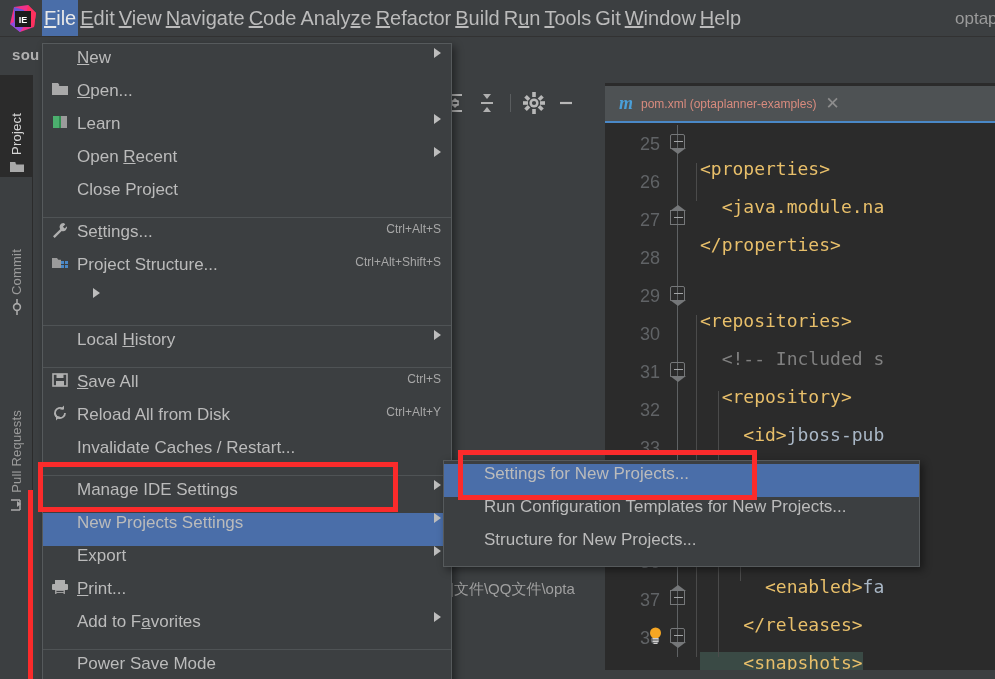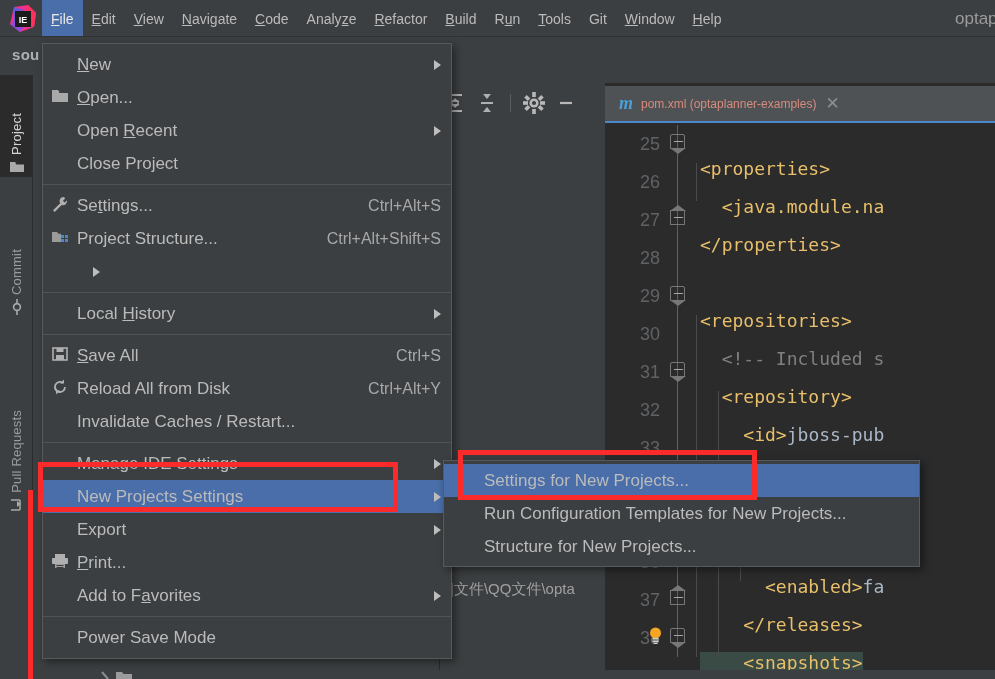--- a/index.html
+++ b/index.html
@@ -16,22 +16,22 @@
   #menubar {
     position: absolute; left: 0; top: 0; width: 995px; height: 37px;
     background: #3c3f41;
     display: flex; align-items: center;
   }
   #ide-logo {
     width: 30px; height: 30px; margin-left: 8px; margin-right: 4px;
     position: relative; flex: none;
   }
   .menu-item {
-    font-size: 14px; color: #bbbbbb;
-    padding: 0 9px; height: 37px;
+    font-size: 20px; color: #bbbbbb;
+    padding: 0 2px; height: 37px;
     display: flex; align-items: center;
     white-space: nowrap;
   }
   .menu-item.active { background: #4a6ea9; color: #e8e8e8; }
   .menu-item u { text-decoration: underline; }
   #project-name-top {
     font-size: 17px; color: #9b9b9b; margin-left: 22px; white-space: nowrap;
   }
   #menubar-underline {
     position: absolute; left: 0; top: 36px; width: 995px; height: 1px;
@@ -160,29 +160,29 @@
   
   #file-menu {
     position: absolute; left: 42px; top: 43px; width: 410px;
     background: #3c3f41;
     border: 1px solid #565a5c;
     box-shadow: 3px 3px 8px rgba(0,0,0,.45);
     padding: 4px 0;
     z-index: 40;
   }
   .mrow {
-    display: flex; align-items: center; height: 33px;
+    display: flex; align-items: flex-start; height: 33px;
     padding: 0 10px 0 8px; position: relative;
     font-size: 17px; color: #bbbbbb;
   }
   .mrow.sel { background: #4a6ea9; }
   .mrow .mico { width: 26px; height: 20px; flex: none; position: relative; }
   .mrow .mlabel { flex: 1; white-space: nowrap; }
   .mrow .mlabel u { text-decoration: underline; }
-  .mrow .mkey { color: #a7a7a7; font-size: 16px; margin-left: 20px; white-space: nowrap; }
+  .mrow .mkey { color: #a7a7a7; font-size: 12px; margin-left: 20px; white-space: nowrap; }
   .mrow .marrow {
     margin-left: 16px; width: 0; height: 0;
     border-left: 7px solid #bdbdbd;
     border-top: 5px solid transparent; border-bottom: 5px solid transparent;
   }
   .msep { height: 1px; background: #4f5355; margin: 4px 0; }
 
   
   #submenu {
     position: absolute; left: 443px; top: 460px; width: 477px;
@@ -447,20 +447,29 @@
       <span class="marrow"></span>
     </div>
     <div class="mrow">
       <span class="mico"><svg width="18" height="16" viewBox="0 0 18 16">
           <path d="M1 3h6l1.5 2H17v9H1z" fill="#a9a9a9"></path>
           <path d="M1 2h6l1.4 2H1z" fill="#a9a9a9"></path>
         </svg></span>
       <span class="mlabel"><u>O</u>pen...</span>
     </div>
     <div class="mrow">
+      <span class="mico"><svg width="18" height="16" viewBox="0 0 18 16">
+          <path d="M2 2h6v12H2z" fill="#4caf6e"></path>
+          <path d="M8 2h2v12H8z" fill="#2f8f50"></path>
+          <path d="M10 2h6v12h-6z" fill="#9b9b9b"></path>
+        </svg></span>
+      <span class="mlabel">Learn</span>
+      <span class="marrow"></span>
+    </div>
+    <div class="mrow">
       <span class="mico"></span>
       <span class="mlabel">Open <u>R</u>ecent</span>
       <span class="marrow"></span>
     </div>
     <div class="mrow">
       <span class="mico"></span>
       <span class="mlabel">Close Project</span>
     </div>
     <div class="msep"></div>
     <div class="mrow">

